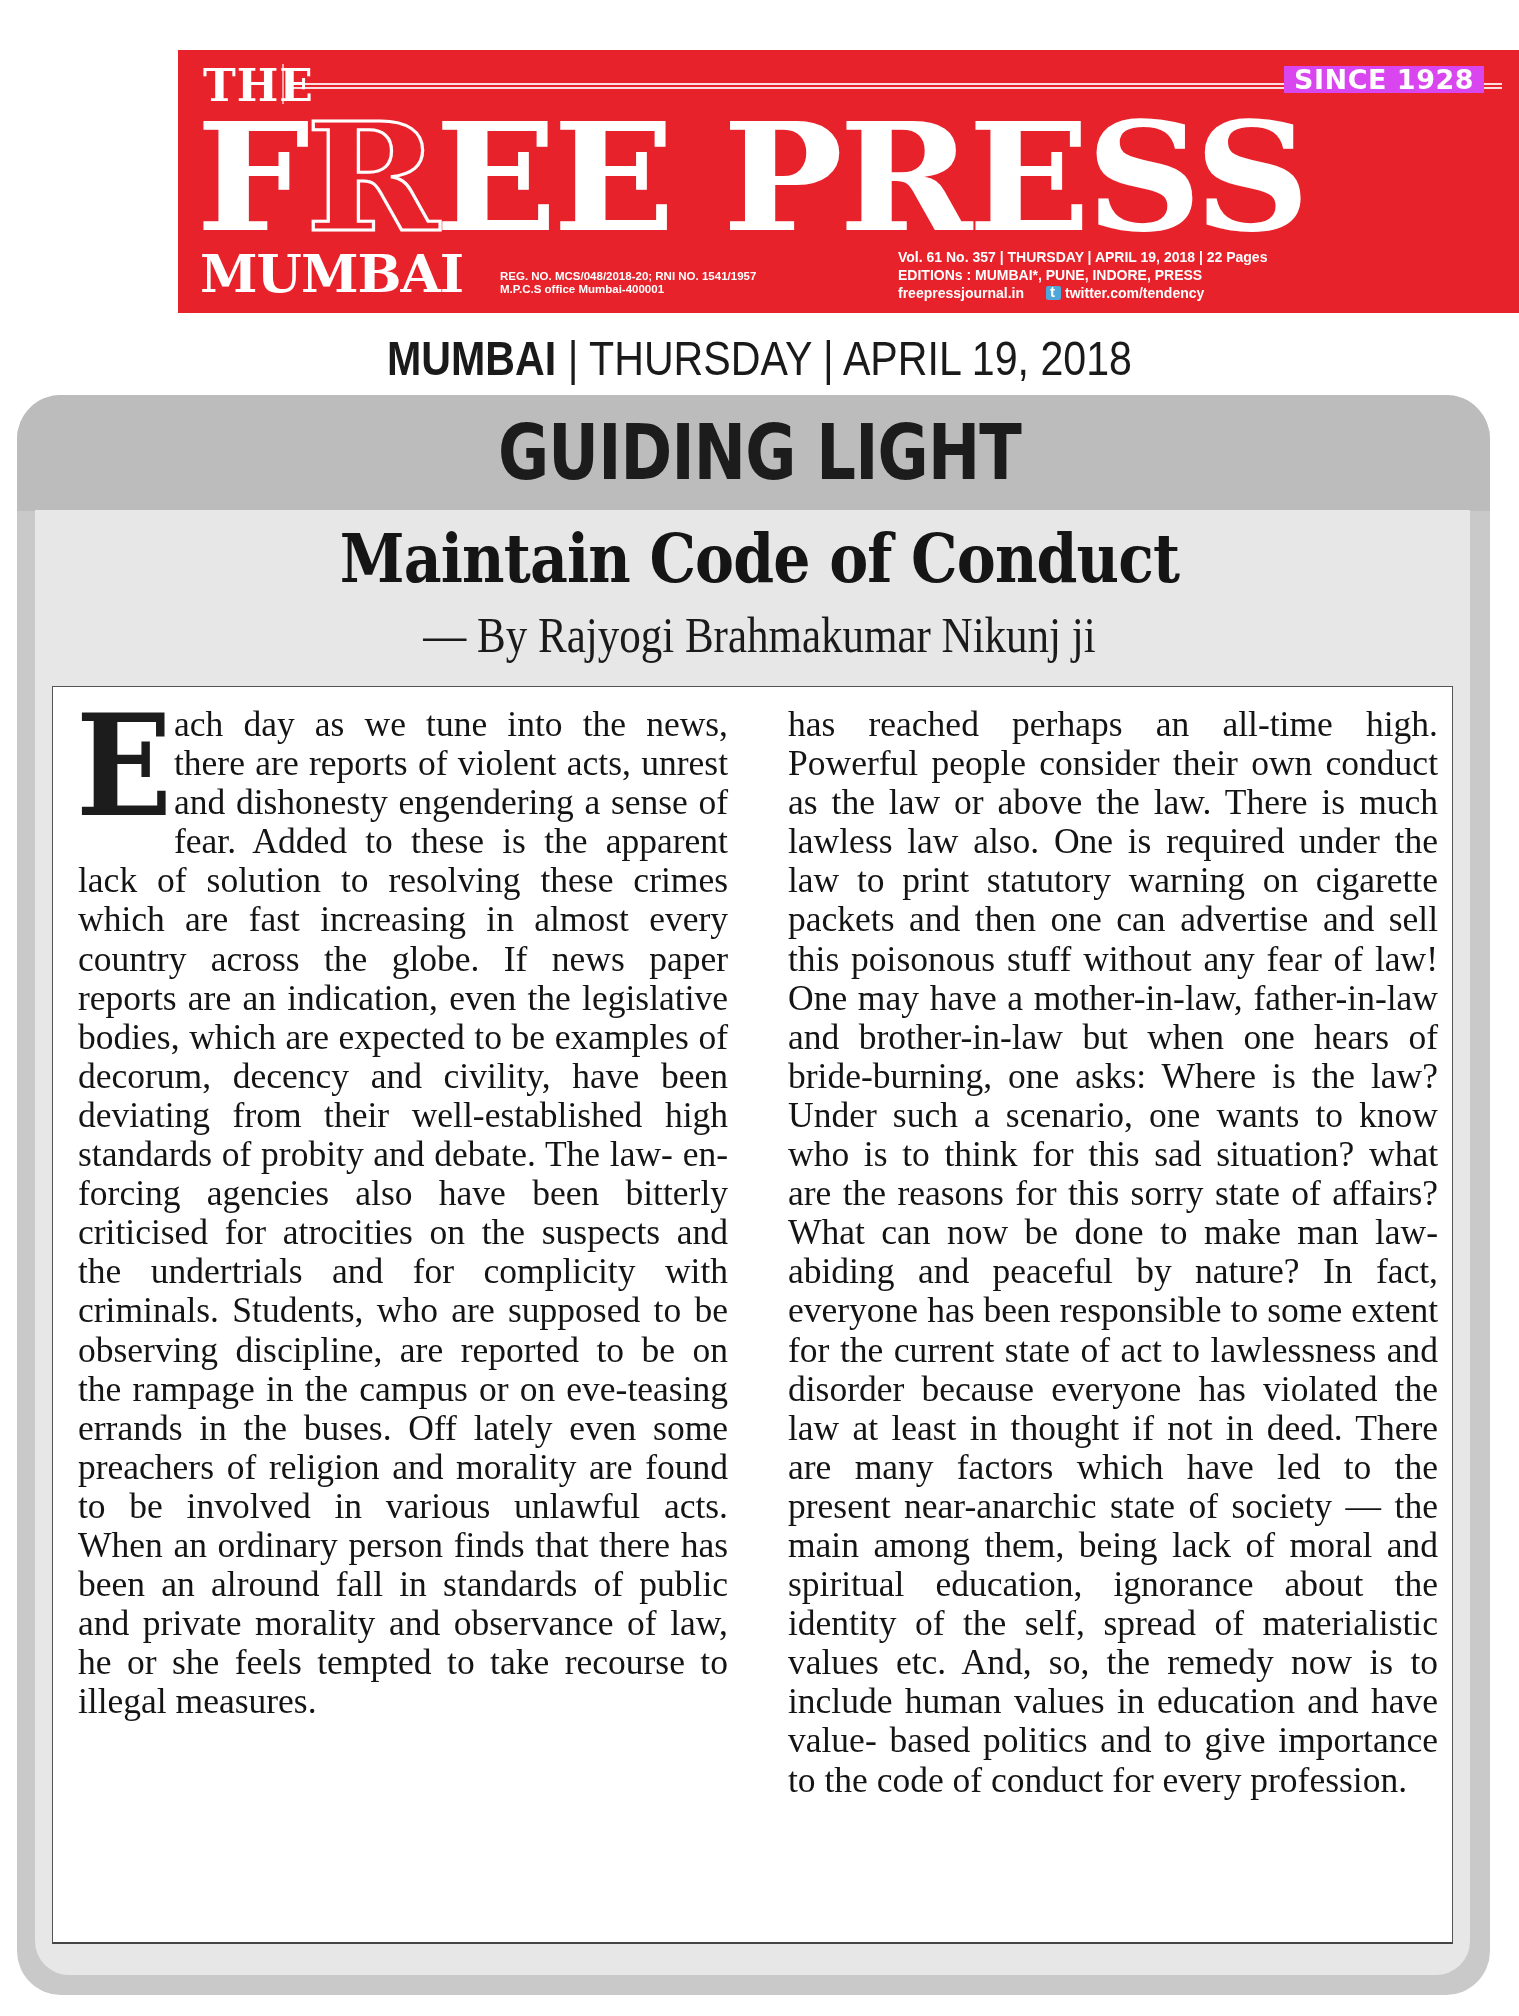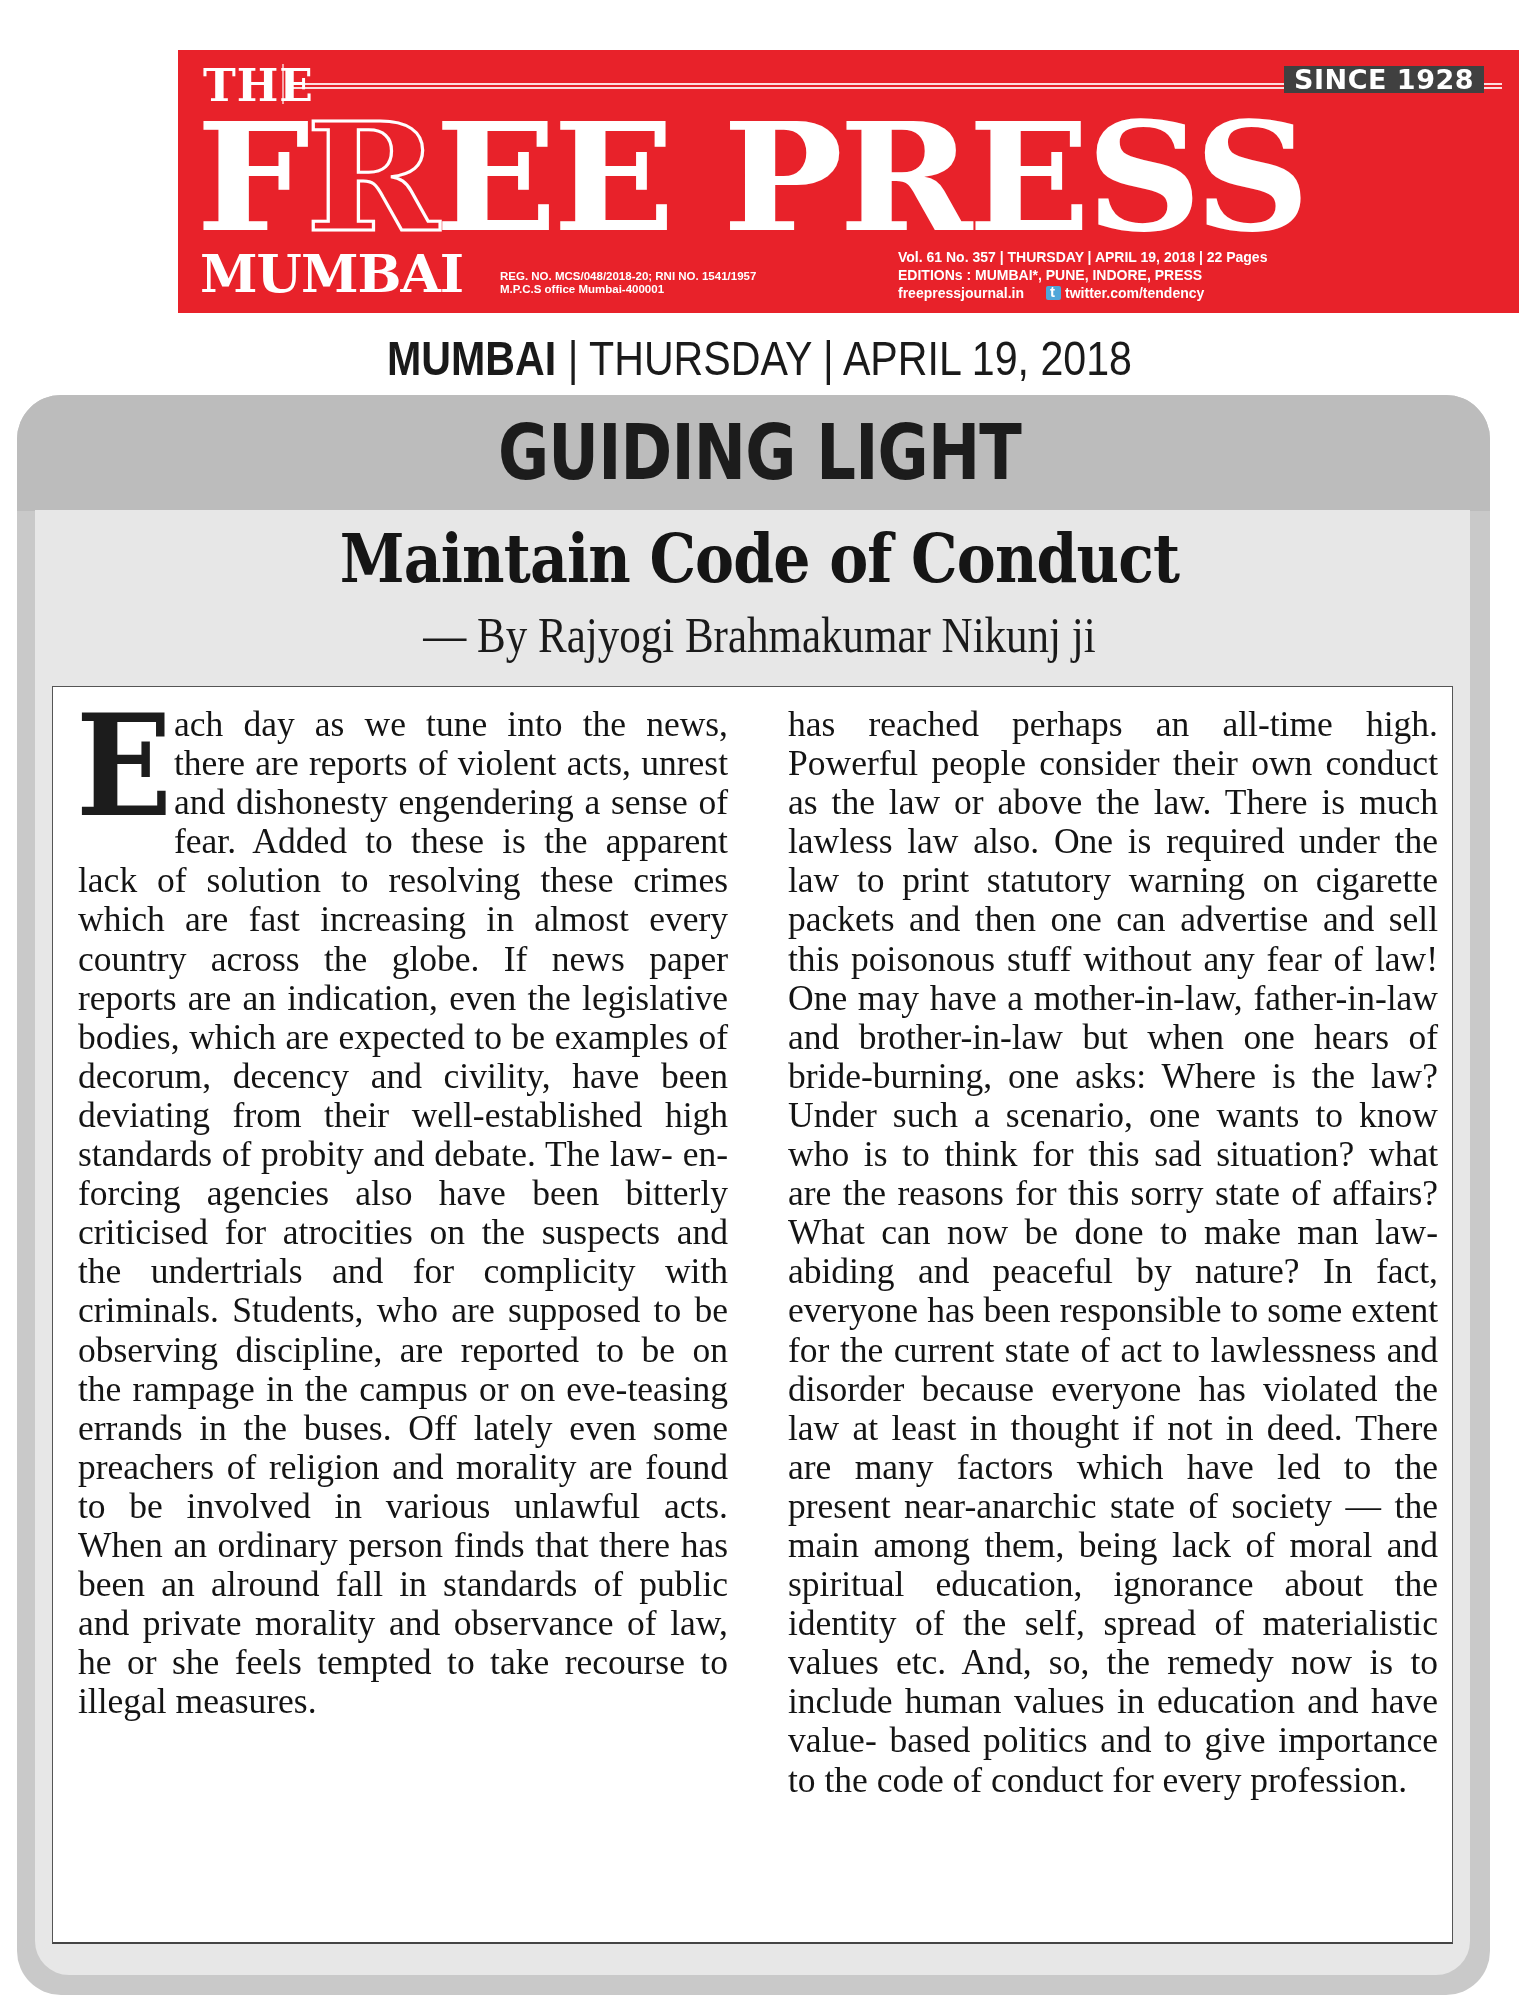--- a/index.html
+++ b/index.html
@@ -3,21 +3,21 @@
 <meta charset="utf-8">
 <style>
   html, body { margin: 0; padding: 0; background: #ffffff; }
   body { width: 1519px; height: 2016px; position: relative; overflow: hidden; font-family: "Liberation Serif", serif; color: #111; }
 
   
   .masthead { position: absolute; left: 178px; top: 50px; width: 1344px; height: 263px; background: #e8222a; color: #fff; overflow: hidden; }
   .mh-the { position: absolute; left: 25px; top: 14px; font-family: "DejaVu Serif", serif; font-weight: bold; font-size: 44px; letter-spacing: 1px; line-height: 1; }
   .mh-rule { position: absolute; left: 115px; right: 20px; top: 33px; height: 0; border-top: 2px solid #fff; border-bottom: 2px solid #fff; padding-top: 2px; opacity: 0.85; }
   .mh-rule-vert { position: absolute; left: 104px; top: 14px; width: 2px; height: 40px; background: #fff; opacity: 0.6; }
-  .mh-since-wrap { position: absolute; right: 38px; top: 16px; background: #404040; padding: 0 10px; }
+  .mh-since-wrap { position: absolute; right: 38px; top: 16px; background: #d946ef; padding: 0 10px; }
   .mh-since { font-family: "DejaVu Sans", sans-serif; font-weight: bold; font-size: 27px; letter-spacing: 0.5px; line-height: 1; }
   .mh-free { position: absolute; left: 18px; top: 52px; font-family: "DejaVu Serif", serif; font-weight: bold; font-size: 150px; line-height: 1; letter-spacing: -4px; white-space: nowrap; transform: scaleX(1.07); transform-origin: left top; }
   .mh-free .outline-r { color: #e8222a; -webkit-text-stroke: 3px #fff; }
   .mh-journal { position: absolute; left: 22px; top: 198px; font-family: "DejaVu Serif", serif; font-weight: bold; font-size: 52px; line-height: 1; letter-spacing: -1px; }
   .mh-reg { position: absolute; left: 322px; top: 220px; font-family: "Liberation Sans", sans-serif; font-weight: bold; font-size: 11.5px; line-height: 13px; }
   .mh-info { position: absolute; left: 720px; top: 198px; font-family: "Liberation Sans", sans-serif; font-weight: bold; font-size: 14px; line-height: 18px; white-space: nowrap; }
   .tw-icon { display: inline-block; width: 15px; height: 14px; background: #4fa6d9; border-radius: 2px; vertical-align: -2px; margin: 0 4px 0 22px; position: relative; }
   .tw-icon::after { content: "t"; position: absolute; left: 4px; top: -3px; color: #fff; font-size: 15px; font-weight: bold; font-family: "Liberation Sans", sans-serif; }
 
   

